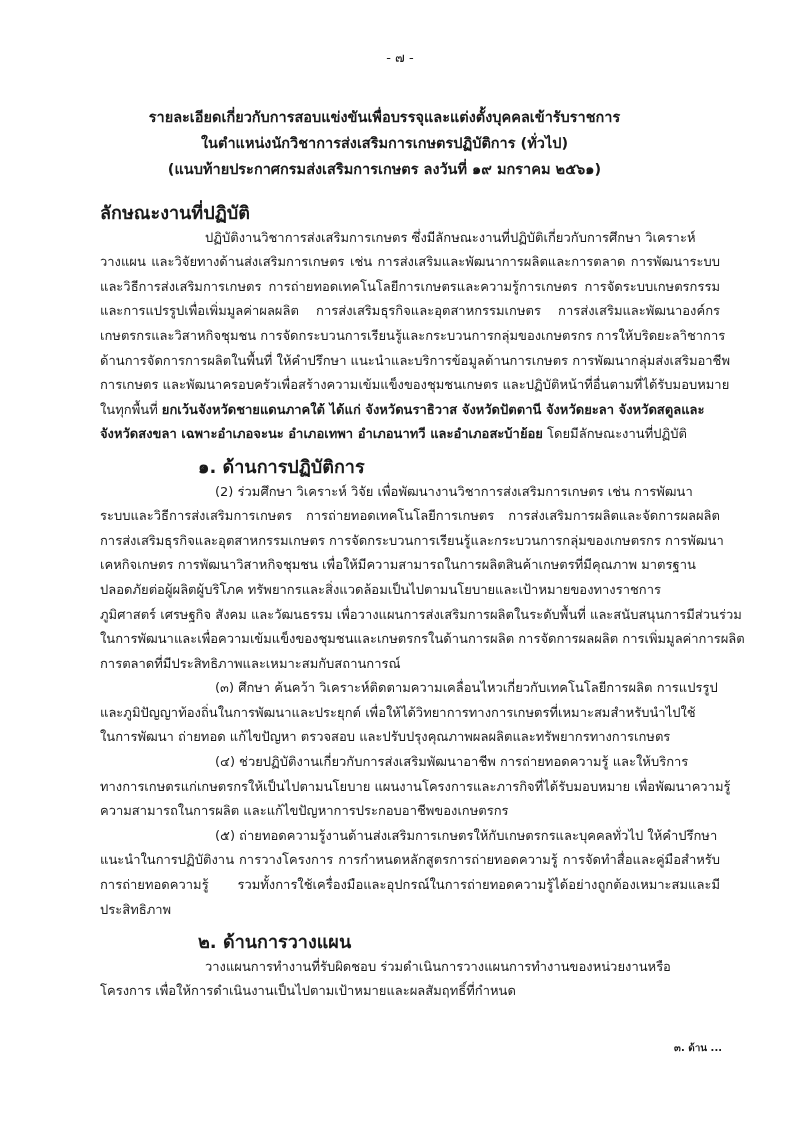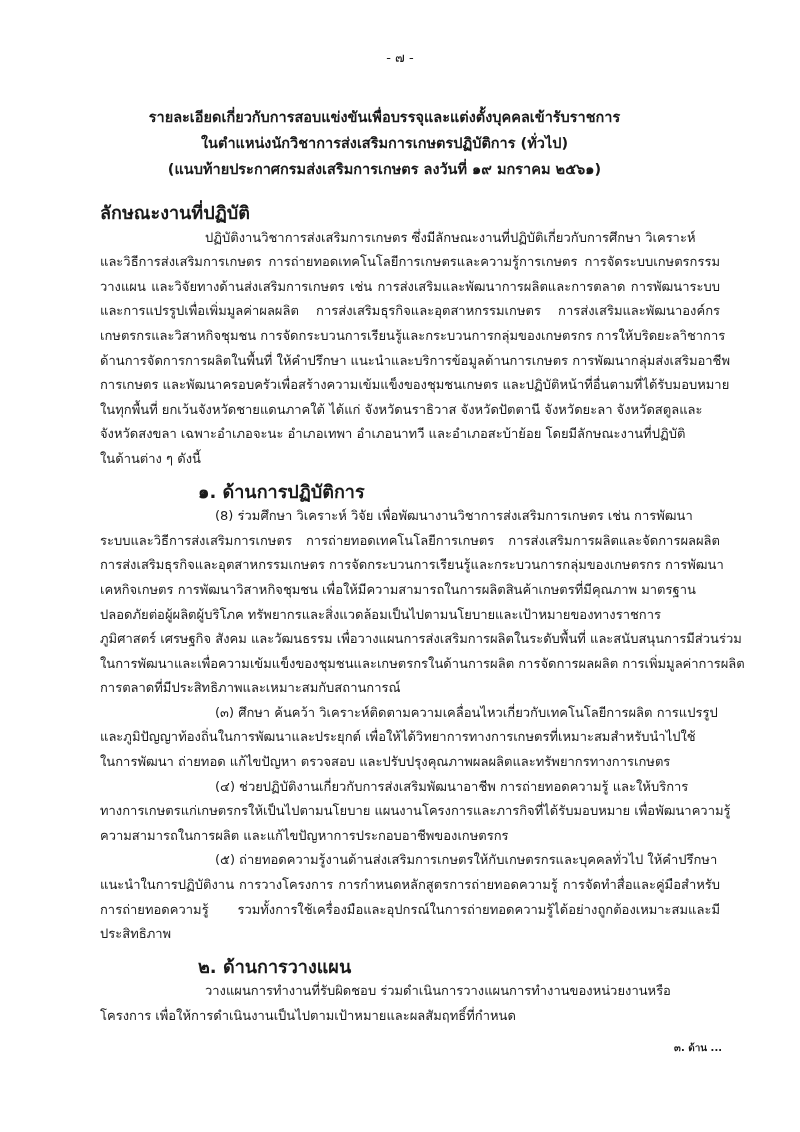--- a/index.html
+++ b/index.html
@@ -10,21 +10,21 @@
                  font-size: 13px; }
   .title-block { position: absolute; top: 104px; left: 0; width: 769px; text-align: center;
                  font-weight: bold; font-size: 14.5px; line-height: 26px; }
   .body-block { position: absolute; left: 100px; top: 201px; width: 620px; font-size: 13px; }
   .line { height: 24.6px; line-height: 24.6px; white-space: nowrap; overflow: visible; }
   .line.justify { text-align: justify; text-align-last: justify; }
   .line.heading { font-weight: bold; font-size: 18px; }
   .ind1 { padding-left: 105px; }
   .ind-num { padding-left: 98px; }
   .ind-sub { padding-left: 115px; }
-  .b { font-weight: normal; margin-top: 44px; }
+  .b { font-weight: bold; margin-top: 44px; }
   .spacer { height: 8px; }
   .continue { position: absolute; right: 78px; top: 1040px; font-weight: bold; font-size: 10px; }
 </style>
 </head>
 <body>
 
 <div class="page">
 
   <div class="page-number">- ๗ -</div>
 
@@ -32,38 +32,37 @@
     <div>รายละเอียดเกี่ยวกับการสอบแข่งขันเพื่อบรรจุและแต่งตั้งบุคคลเข้ารับราชการ</div>
     <div>ในตำแหน่งนักวิชาการส่งเสริมการเกษตรปฏิบัติการ (ทั่วไป)</div>
     <div>(แนบท้ายประกาศกรมส่งเสริมการเกษตร ลงวันที่ ๑๙ มกราคม ๒๕๖๑)</div>
   </div>
 
   <div class="body-block">
     <div class="line heading">ลักษณะงานที่ปฏิบัติ</div>
 
     <div>
       <div class="line ind1">ปฏิบัติงานวิชาการส่งเสริมการเกษตร ซึ่งมีลักษณะงานที่ปฏิบัติเกี่ยวกับการศึกษา วิเคราะห์</div>
+      <div class="line justify">วางแผน และวิจัยทางด้านส่งเสริมการเกษตร เช่น การส่งเสริมและพัฒนาการผลิตและการตลาด การพัฒนาระบบ</div>
       <div class="line justify">และวิธีการส่งเสริมการเกษตร การถ่ายทอดเทคโนโลยีการเกษตรและความรู้การเกษตร การจัดระบบเกษตรกรรม</div>
-      <div class="line justify">วางแผน และวิจัยทางด้านส่งเสริมการเกษตร เช่น การส่งเสริมและพัฒนาการผลิตและการตลาด การพัฒนาระบบ</div>
       <div class="line justify">และการแปรรูปเพื่อเพิ่มมูลค่าผลผลิต การส่งเสริมธุรกิจและอุตสาหกรรมเกษตร การส่งเสริมและพัฒนาองค์กร</div>
       <div class="line justify">เกษตรกรและวิสาหกิจชุมชน การจัดกระบวนการเรียนรู้และกระบวนการกลุ่มของเกษตรกร การให้บริดยะลาิชาการ</div>
       <div class="line justify">ด้านการจัดการการผลิตในพื้นที่ ให้คำปรึกษา แนะนำและบริการข้อมูลด้านการเกษตร การพัฒนากลุ่มส่งเสริมอาชีพ</div>
       <div class="line justify">การเกษตร และพัฒนาครอบครัวเพื่อสร้างความเข้มแข็งของชุมชนเกษตร และปฏิบัติหน้าที่อื่นตามที่ได้รับมอบหมาย</div>
       <div class="line"><span>ในทุกพื้นที่ </span><span class="b">ยกเว้นจังหวัดชายแดนภาคใต้ ได้แก่ จังหวัดนราธิวาส จังหวัดปัตตานี จังหวัดยะลา จังหวัดสตูลและ</span></div>
       <div class="line"><span class="b">จังหวัดสงขลา เฉพาะอำเภอจะนะ อำเภอเทพา อำเภอนาทวี และอำเภอสะบ้าย้อย</span><span> โดยมีลักษณะงานที่ปฏิบัติ</span></div>
-      <div class="line">ในด้านต่าง ๆ ดังนี้</div>
     </div>
 
     <div class="spacer"></div>
 
     <div>
       <div class="line heading ind-num">๑.  ด้านการปฏิบัติการ</div>
 
       <div>
-        <div class="line ind-sub">(8) ร่วมศึกษา วิเคราะห์ วิจัย เพื่อพัฒนางานวิชาการส่งเสริมการเกษตร เช่น การพัฒนา</div>
+        <div class="line ind-sub">(2) ร่วมศึกษา วิเคราะห์ วิจัย เพื่อพัฒนางานวิชาการส่งเสริมการเกษตร เช่น การพัฒนา</div>
         <div class="line justify">ระบบและวิธีการส่งเสริมการเกษตร การถ่ายทอดเทคโนโลยีการเกษตร การส่งเสริมการผลิตและจัดการผลผลิต</div>
         <div class="line justify">การส่งเสริมธุรกิจและอุตสาหกรรมเกษตร การจัดกระบวนการเรียนรู้และกระบวนการกลุ่มของเกษตรกร การพัฒนา</div>
         <div class="line">เคหกิจเกษตร การพัฒนาวิสาหกิจชุมชน เพื่อให้มีความสามารถในการผลิตสินค้าเกษตรที่มีคุณภาพ มาตรฐาน</div>
         <div class="line">ปลอดภัยต่อผู้ผลิตผู้บริโภค ทรัพยากรและสิ่งแวดล้อมเป็นไปตามนโยบายและเป้าหมายของทางราชการ</div>
       </div>
 
       <div>
         <div class="line justify">ภูมิศาสตร์ เศรษฐกิจ สังคม และวัฒนธรรม เพื่อวางแผนการส่งเสริมการผลิตในระดับพื้นที่ และสนับสนุนการมีส่วนร่วม</div>
         <div class="line justify">ในการพัฒนาและเพื่อความเข้มแข็งของชุมชนและเกษตรกรในด้านการผลิต การจัดการผลผลิต การเพิ่มมูลค่าการผลิต</div>
         <div class="line">การตลาดที่มีประสิทธิภาพและเหมาะสมกับสถานการณ์</div>

